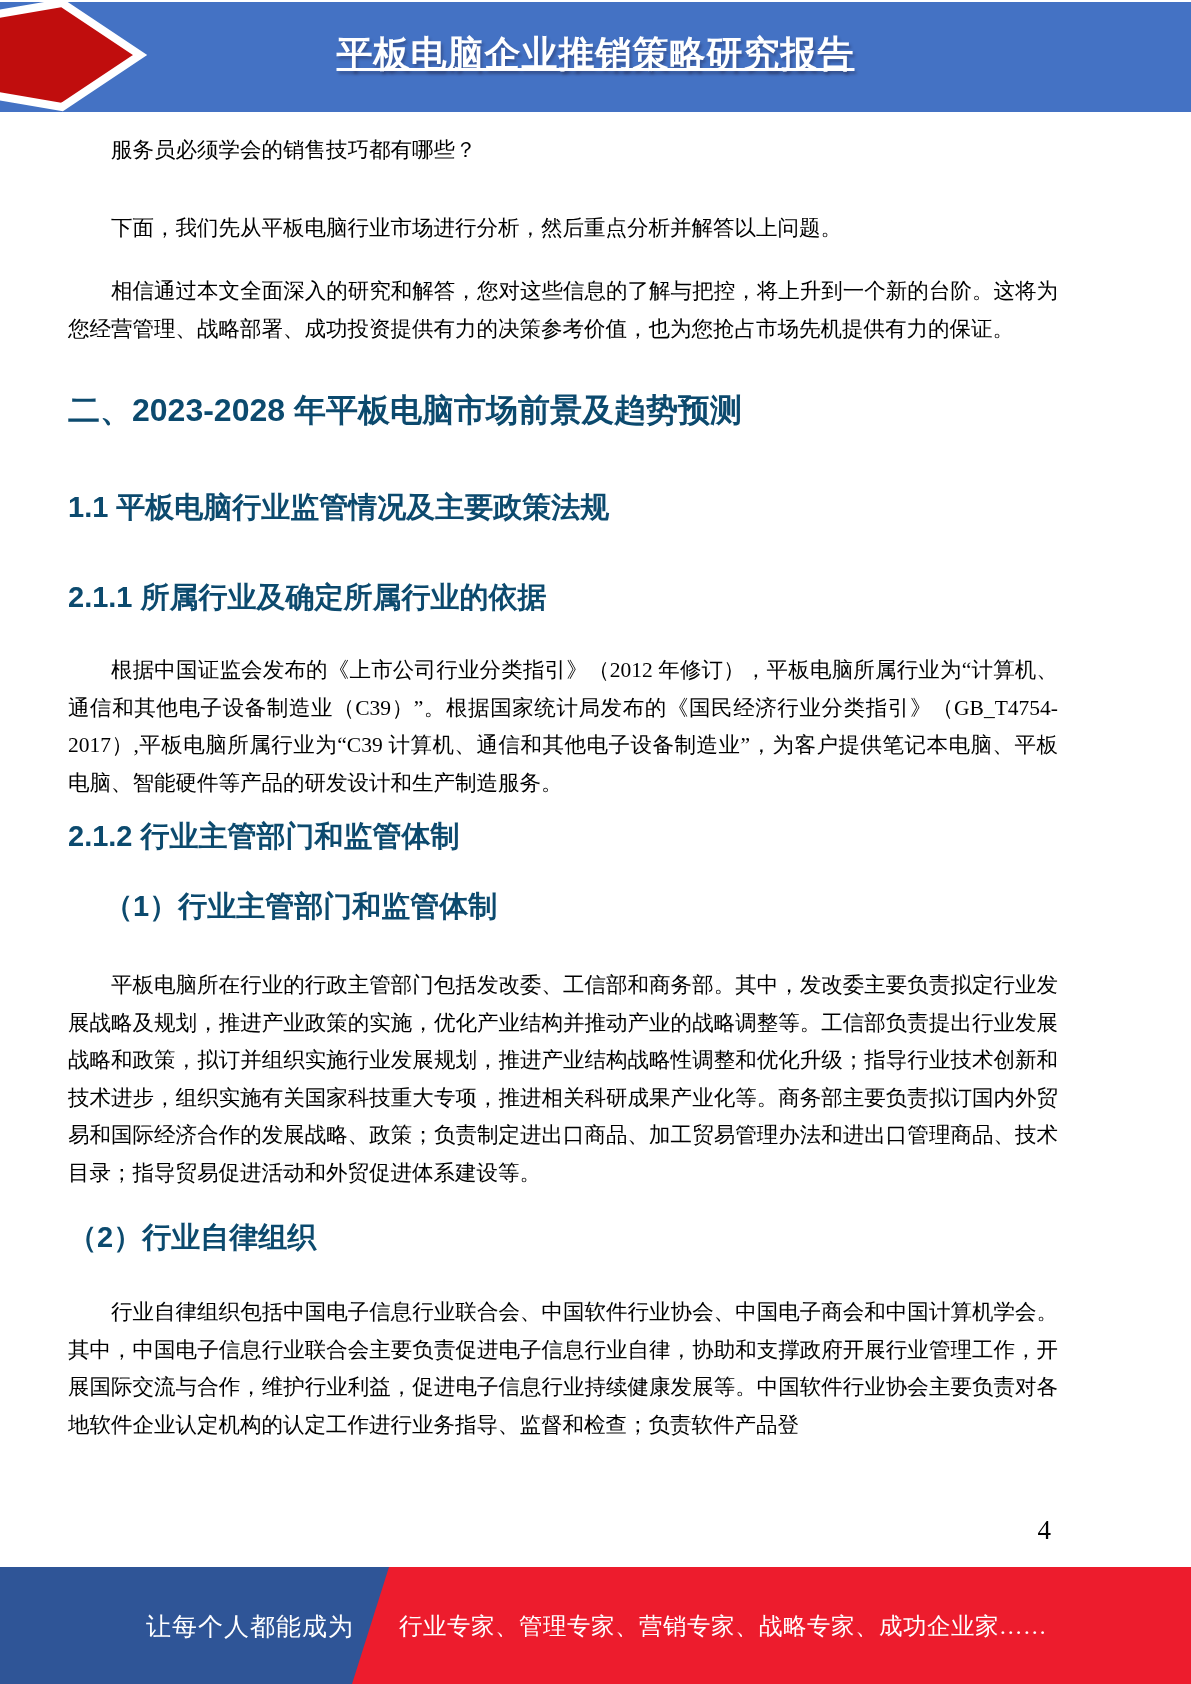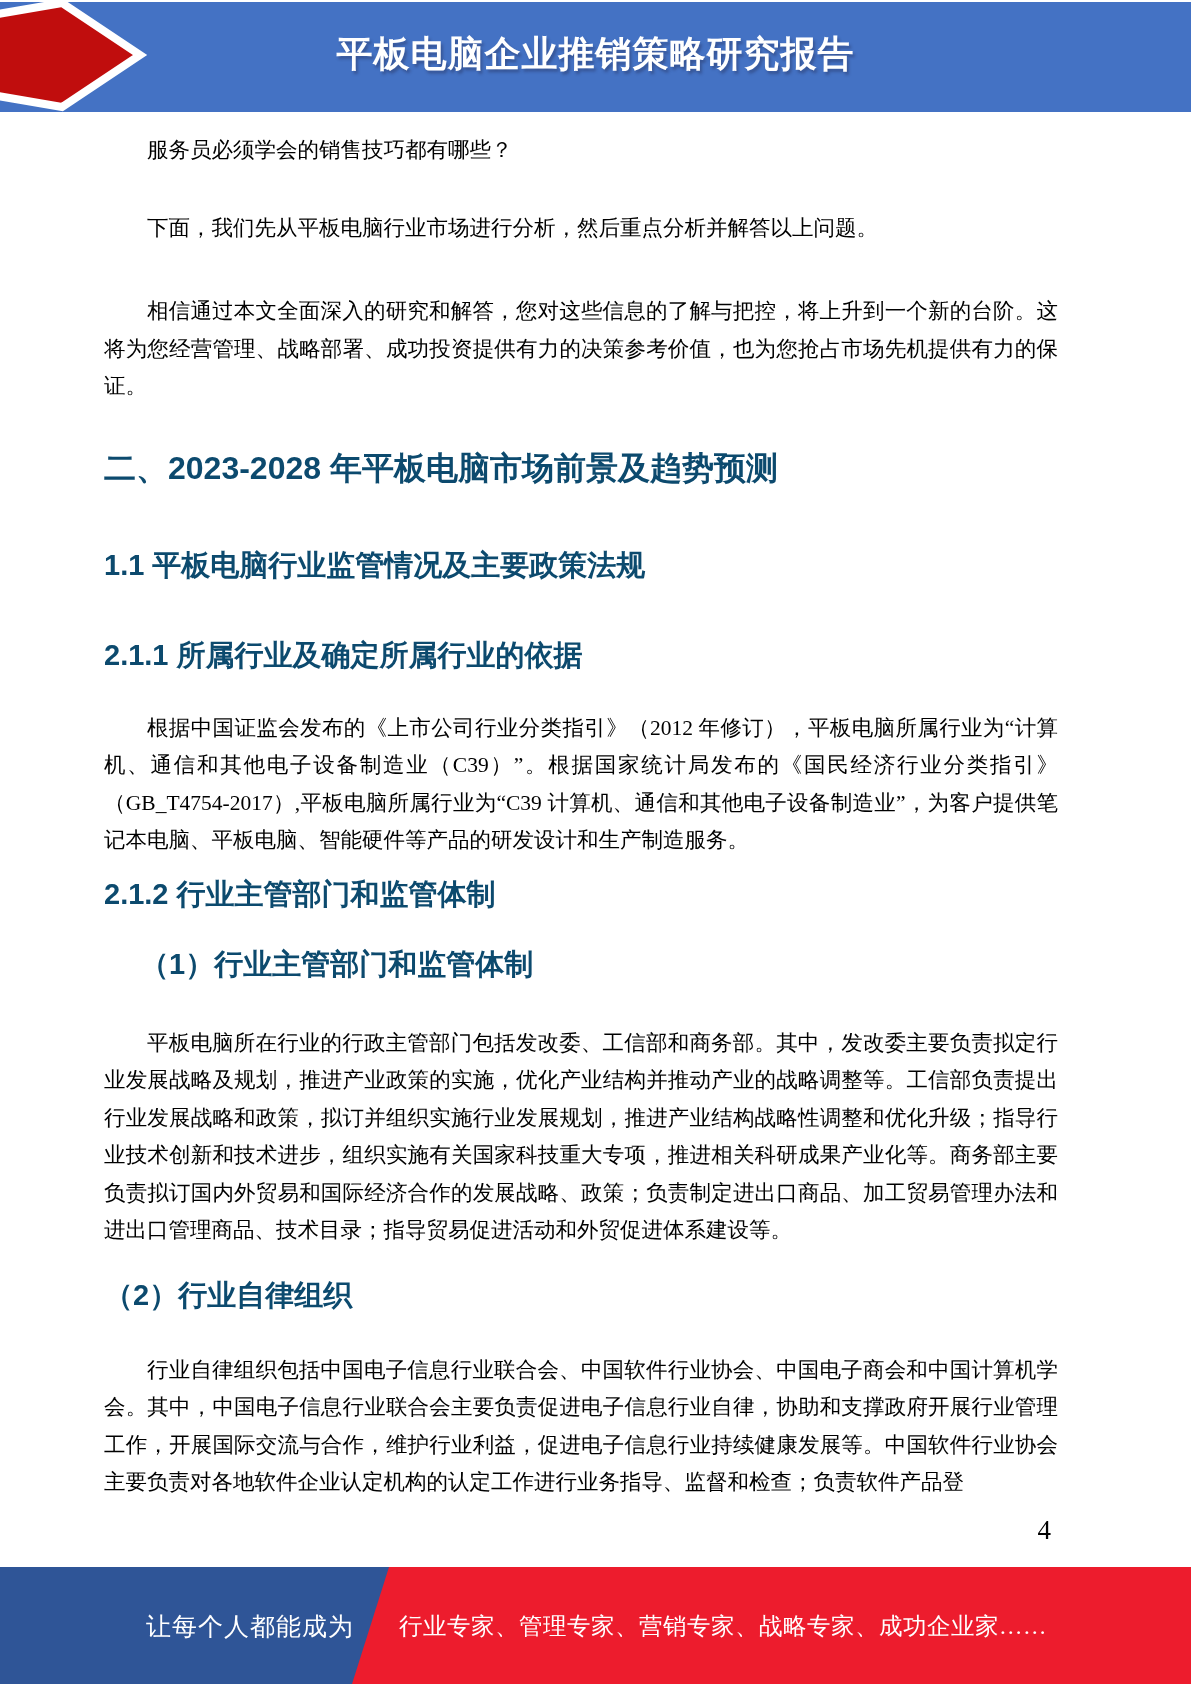--- a/index.html
+++ b/index.html
@@ -25,32 +25,33 @@
     display: block;
     text-align: center;
     line-height: 104px;
     font-family: "Liberation Sans", "DejaVu Sans", sans-serif;
     font-weight: 700;
     font-size: 36px;
     letter-spacing: 1px;
     color: var(--header-text, #ffffff);
     text-shadow: 2px 3px 3px rgba(30,30,60,0.35);
     white-space: nowrap;
+    text-decoration: underline;
   }
   .header-arrow {
     position: absolute;
     top: 0; left: 0;
     width: 152px; height: 112px;
   }
 
   
   .content {
     position: absolute;
     top: 0; left: 0; right: 0;
-    padding: 132px 133px 0 104px;
+    padding: 132px 133px 0 68px;
   }
   .content > * { margin: 0; }
   .paragraph {
     font-size: 21.5px;
     line-height: 37.5px;
     text-align: justify;
     text-indent: 2em;
     font-weight: 400;
   }
   .heading1, .heading2, .heading3, .heading4 {
@@ -58,21 +59,21 @@
     font-weight: 700;
     color: #0c4a6e;
     white-space: nowrap;
   }
   .heading1 { font-size: 32px; line-height: 44px; }
   .heading2, .heading3, .heading4 { font-size: 29px; line-height: 38px; }
 
   
   #doc-blocks > :nth-child(1)  { margin-top: 0; }
   #doc-blocks > :nth-child(2)  { margin-top: 40px; }
-  #doc-blocks > :nth-child(3)  { margin-top: 46px; font-family: Liberation Serif, serif; }
+  #doc-blocks > :nth-child(3)  { margin-top: 26px; font-family: Liberation Serif, serif; }
   #doc-blocks > :nth-child(4)  { margin-top: 40px; }
   #doc-blocks > :nth-child(5)  { margin-top: 56px; }
   #doc-blocks > :nth-child(6)  { margin-top: 52px; }
   #doc-blocks > :nth-child(7)  { margin-top: 36px; }
   #doc-blocks > :nth-child(8)  { margin-top: 15px; }
   #doc-blocks > :nth-child(9)  { margin-top: 32px; margin-left: 36px; }
   #doc-blocks > :nth-child(10) { margin-top: 42px; }
   #doc-blocks > :nth-child(11) { margin-top: 26px; }
   #doc-blocks > :nth-child(12) { margin-top: 38px; }
 

